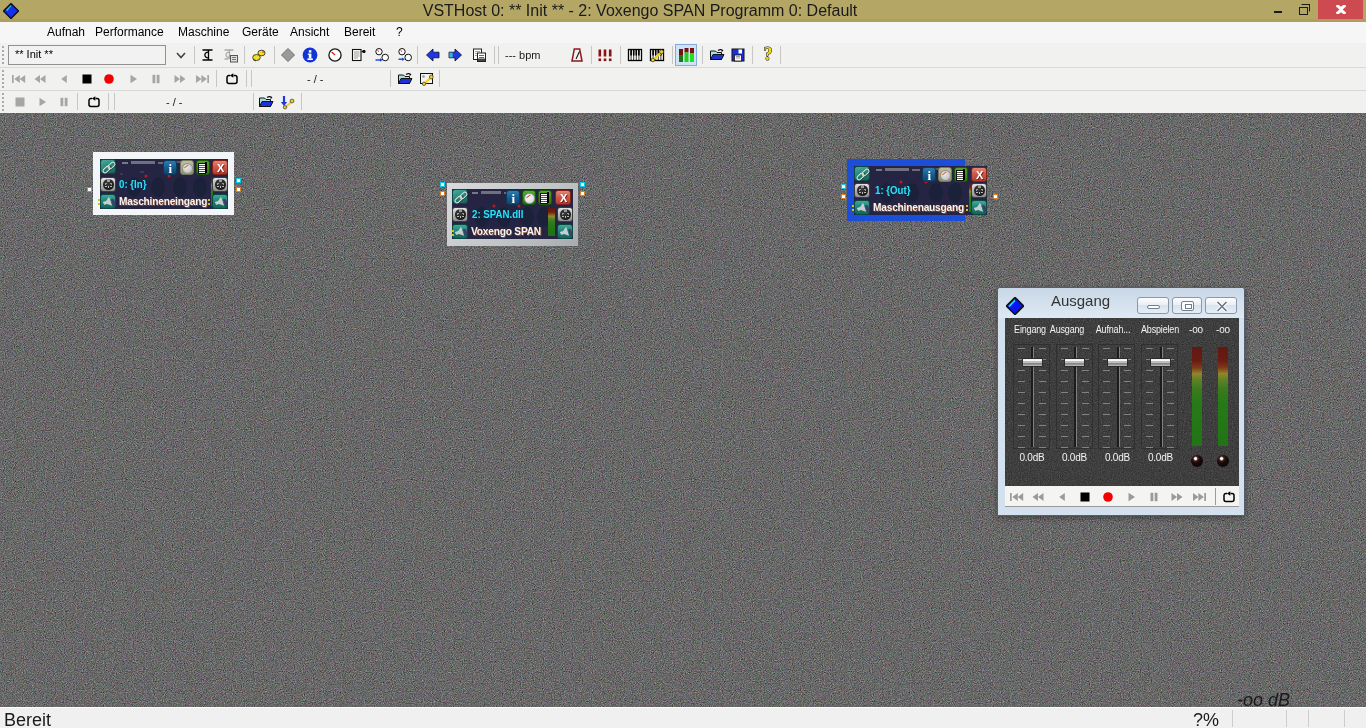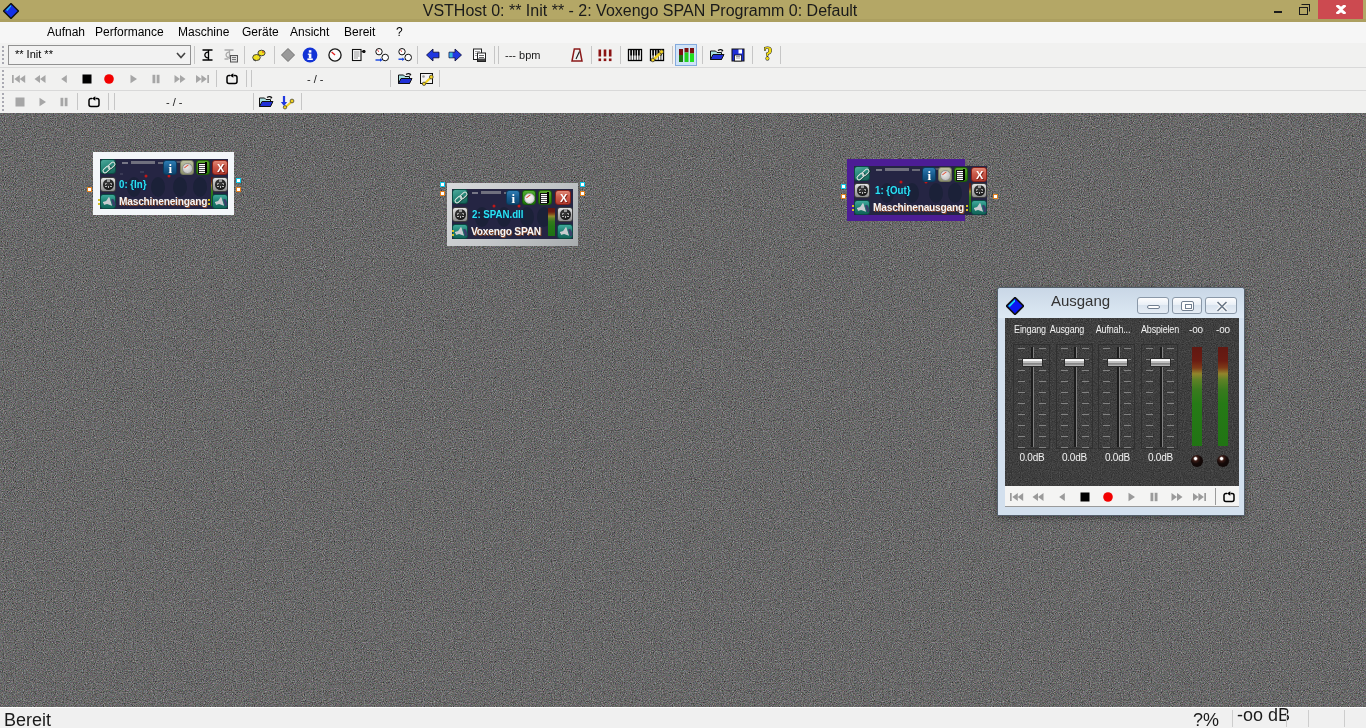--- a/index.html
+++ b/index.html
@@ -15,21 +15,21 @@
   
   .tbrow{left:0;background:#f1f1f0;}
   #tb1{top:43px;width:1366px;height:24px;border-bottom:1px solid #d9d9d9;}
   #tb2{top:68px;width:1366px;height:22px;border-bottom:1px solid #d9d9d9;}
   #tb3{top:91px;width:1366px;height:22px;border-bottom:1px solid #b9b9b9;}
   .grip{width:0;height:18px;border-left:2px dotted #a9a9b2;}
   .sep{width:1px;background:#c6c6c6;}
   .ticon{position:absolute;}
   .tbtxt{position:absolute;font-size:11px;color:#1a1a1a;}
   
-  #combo{left:8px;top:45px;width:183px;height:20px;background:#f2f2f2;border:1px solid #919191;box-sizing:border-box;}
+  #combo{left:8px;top:45px;width:158px;height:20px;background:#f2f2f2;border:1px solid #919191;box-sizing:border-box;}
   #combo span{position:absolute;left:6px;top:2px;font-size:11px;color:#000;}
   
   #canvas{left:0;top:113px;width:1366px;height:594px;background:#686868;}
   
   #status{left:0;top:707px;width:1366px;height:21px;background:#f0f0f0;border-top:1px solid #ffffff;}
   .stxt{position:absolute;top:3px;font-size:18px;color:#1a1a1a;}
   .ssep{position:absolute;top:2px;width:1px;height:17px;background:#cdcdcd;}
   
   .cell{position:absolute;}
   .panel{position:absolute;background:#252543;}
@@ -441,21 +441,21 @@
         <div class="abs" style="left:0px;top:45px;width:2px;height:2px;background:#d2bf24;z-index:5;"></div>
         <div class="ctxt1" style="left:20px;top:19px;">2: SPAN.dll</div>
       <div class="ctxt2" style="left:19px;top:36px;">Voxengo SPAN</div>
     </div>
   </div>
   <div class="linksq lcyan" style="left:440px;top:181.5px;"></div>
   <div class="linksq lorange" style="left:440px;top:191px;"></div>
   <div class="linksq lcyan" style="left:580px;top:181.5px;"></div>
   <div class="linksq lorange" style="left:580px;top:191px;"></div>
 
-  <div class="cell" style="left:847px;top:159px;width:118px;height:62px;background:#4c1d95;">
+  <div class="cell" style="left:847px;top:159px;width:118px;height:62px;background:#1d4ed8;">
     <div class="panel" style="left:7px;top:7px;width:133px;height:49px;">
       <svg class="abs" style="left:0;top:0" width="133" height="49">
         <ellipse cx="33" cy="27" rx="7" ry="10" fill="#1b2138"></ellipse>
           <ellipse cx="58" cy="27" rx="7" ry="10" fill="#1b2138"></ellipse>
           <ellipse cx="82" cy="27" rx="7" ry="10" fill="#1b2138"></ellipse>
           <ellipse cx="101" cy="27" rx="7" ry="10" fill="#1b2138"></ellipse>
         <circle cx="47" cy="16" r="1.5" fill="#c01818"></circle>
           <circle cx="72" cy="16" r="1.5" fill="#c01818"></circle>
         <rect x="22" y="3" width="6" height="2" fill="#777786"></rect>
           <rect x="31" y="2" width="24" height="3" fill="#70707e"></rect>
@@ -582,18 +582,18 @@
     <div class="abs" style="left:216.6px;top:200px;width:1px;height:17px;background:#9a9a9a;"></div>
     <svg class="ticon" style="left:223px;top:201px" width="16" height="16">
         <path d="M9.5 4.5h1.5a2 2 0 0 1 2 2v4a2 2 0 0 1-2 2h-6a2 2 0 0 1-2-2v-4a2 2 0 0 1 2-2h1" fill="none" stroke="#000" stroke-width="1.5"></path>
         <polygon points="9.3,2.2 5.9,4.5 9.3,6.8" fill="#000"></polygon>
       </svg>
   </div>
 
   <div id="status" class="abs"></div>
   <div class="stxt" style="left:4px;top:710px;position:absolute;">Bereit</div>
   <div class="stxt" style="left:1193px;top:710px;position:absolute;">?%</div>
-  <div class="stxt" style="left:1237px;top:705px;position:absolute;">-oo dB</div>
+  <div class="stxt" style="left:1237px;top:690px;position:absolute;font-style:italic;">-oo dB</div>
   <div class="ssep" style="left:1232px;top:710px;"></div>
   <div class="ssep" style="left:1286px;top:710px;"></div>
   <div class="ssep" style="left:1308px;top:710px;"></div>
   <div class="ssep" style="left:1344px;top:710px;"></div>
 </div>
 
 </body></html>

